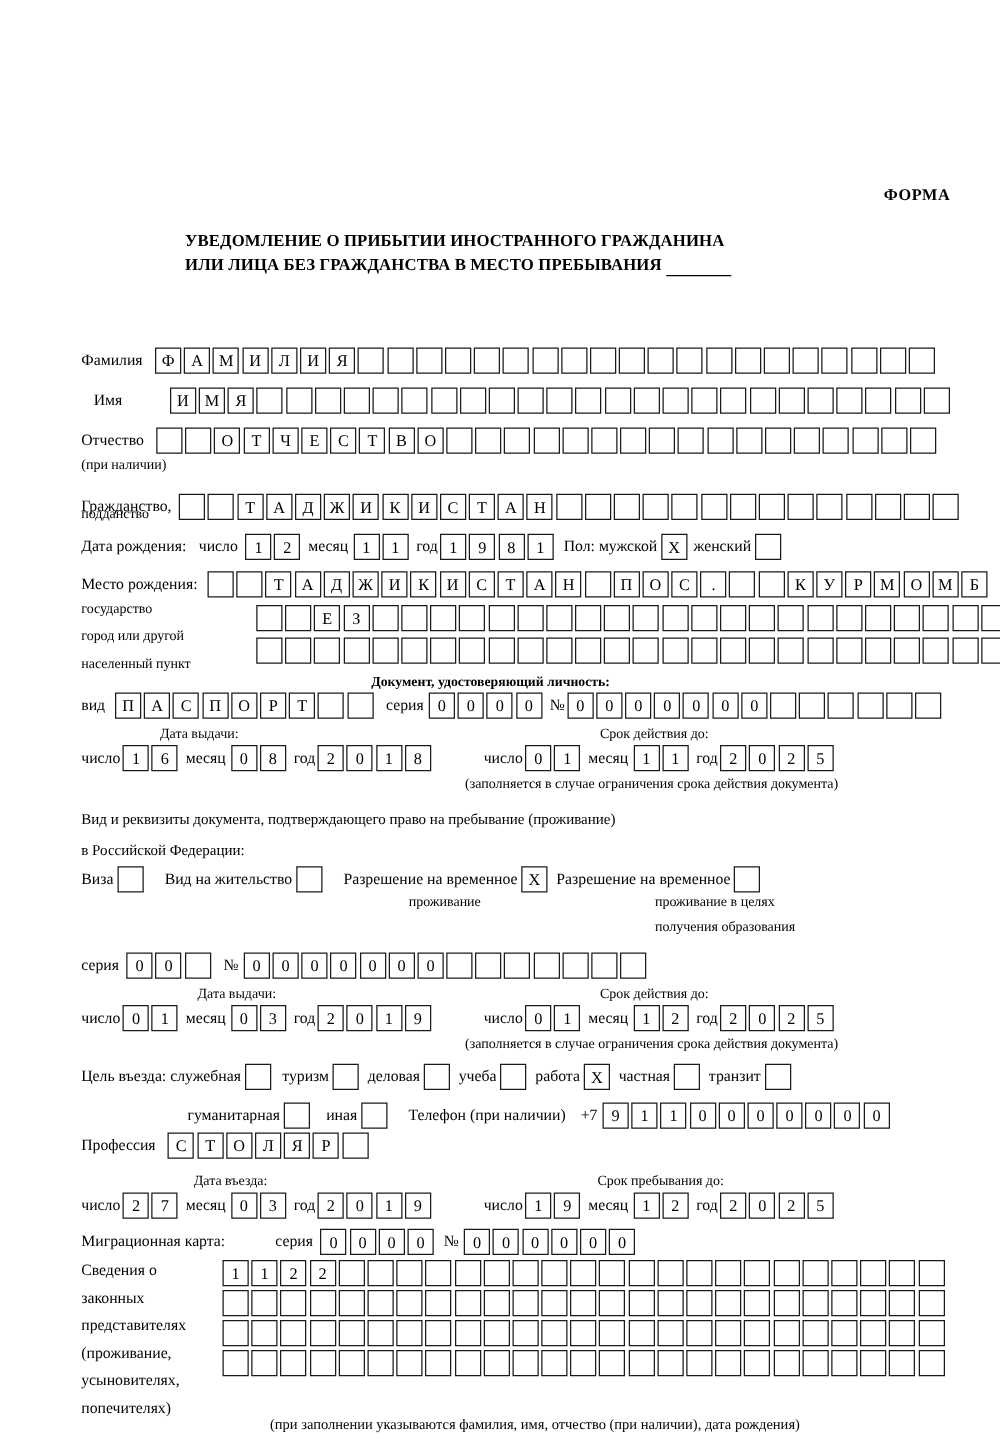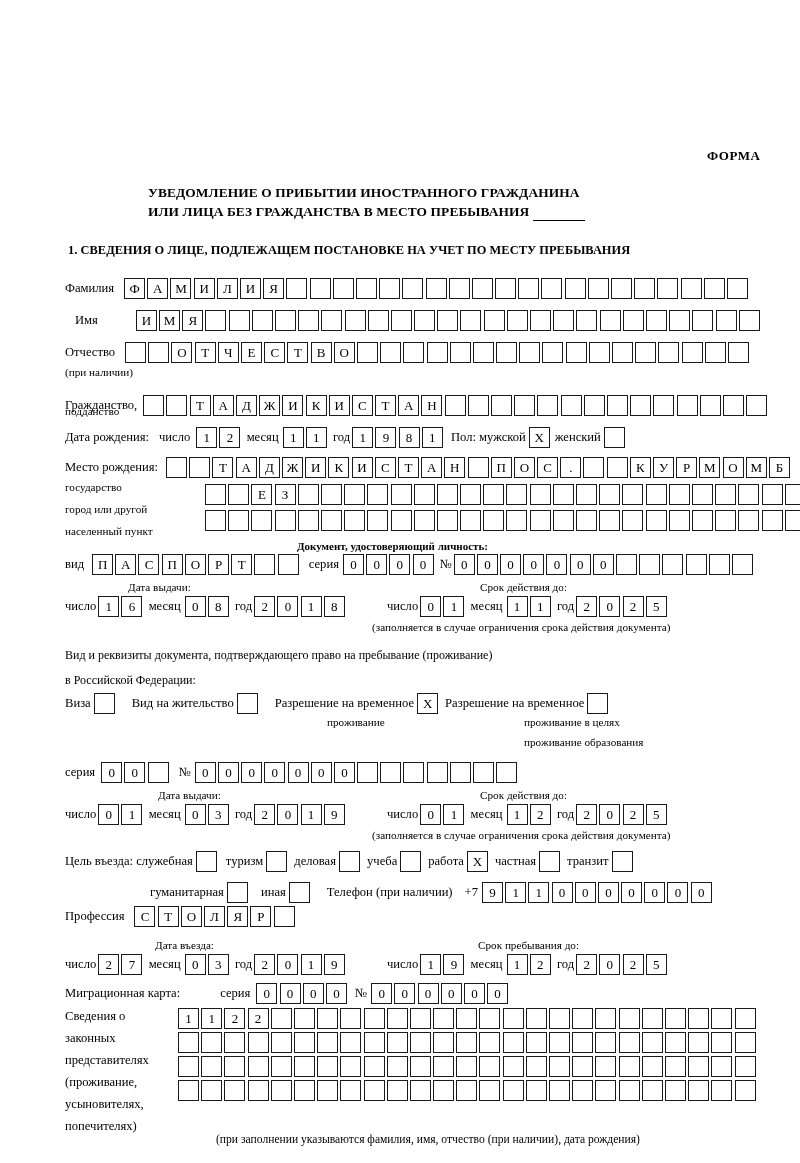--- a/index.html
+++ b/index.html
@@ -114,21 +114,20 @@
 <div class="page">
 
 
   <div class="forma">ФОРМА</div>
 
   <div class="title">
     <div>УВЕДОМЛЕНИЕ О ПРИБЫТИИ ИНОСТРАННОГО ГРАЖДАНИНА</div>
     <div><span>ИЛИ ЛИЦА БЕЗ ГРАЖДАНСТВА В МЕСТО ПРЕБЫВАНИЯ</span> <span class="ul"></span></div>
   </div>
 
-  <div class="section1">1. СВЕДЕНИЯ О ЛИЦЕ, ПОДЛЕЖАЩЕМ ПОСТАНОВКЕ НА УЧЕТ ПО МЕСТУ ПРЕБЫВАНИЯ</div>
 
   <div id="rows-container">
       <div class="row" style="left: 65px; top: 278px;">
         <span class="lbl">Фамилия</span>
         <span style="display: inline-block; width: 10px;"></span>
         <span class="cells">
           <span class="cell">Ф</span>
           <span class="cell">А</span>
           <span class="cell">М</span>
           <span class="cell">И</span>
@@ -491,21 +490,21 @@
         <span class="box"></span>
         <span style="display: inline-block; width: 14px;"></span>
         <span class="lbl">Разрешение на временное</span>
         <span class="box">X</span>
         <span style="display: inline-block; width: 4px;"></span>
         <span class="lbl">Разрешение на временное</span>
         <span class="box"></span>
       </div>
       <div class="center-note" style="left: 327px; top: 716px;">проживание</div>
       <div class="center-note" style="left: 524px; top: 716px;">проживание в целях</div>
-      <div class="center-note" style="left: 524px; top: 736px;">проживание образования</div>
+      <div class="center-note" style="left: 524px; top: 736px;">получения образования</div>
       <div class="row" style="left: 65px; top: 762px;">
         <span class="lbl">серия</span>
         <span style="display: inline-block; width: 6px;"></span>
         <span class="cells">
           <span class="cell">0</span>
           <span class="cell">0</span>
           <span class="cell"></span>
         </span>
         <span style="display: inline-block; width: 8px;"></span>
         <span class="lbl">№</span>

